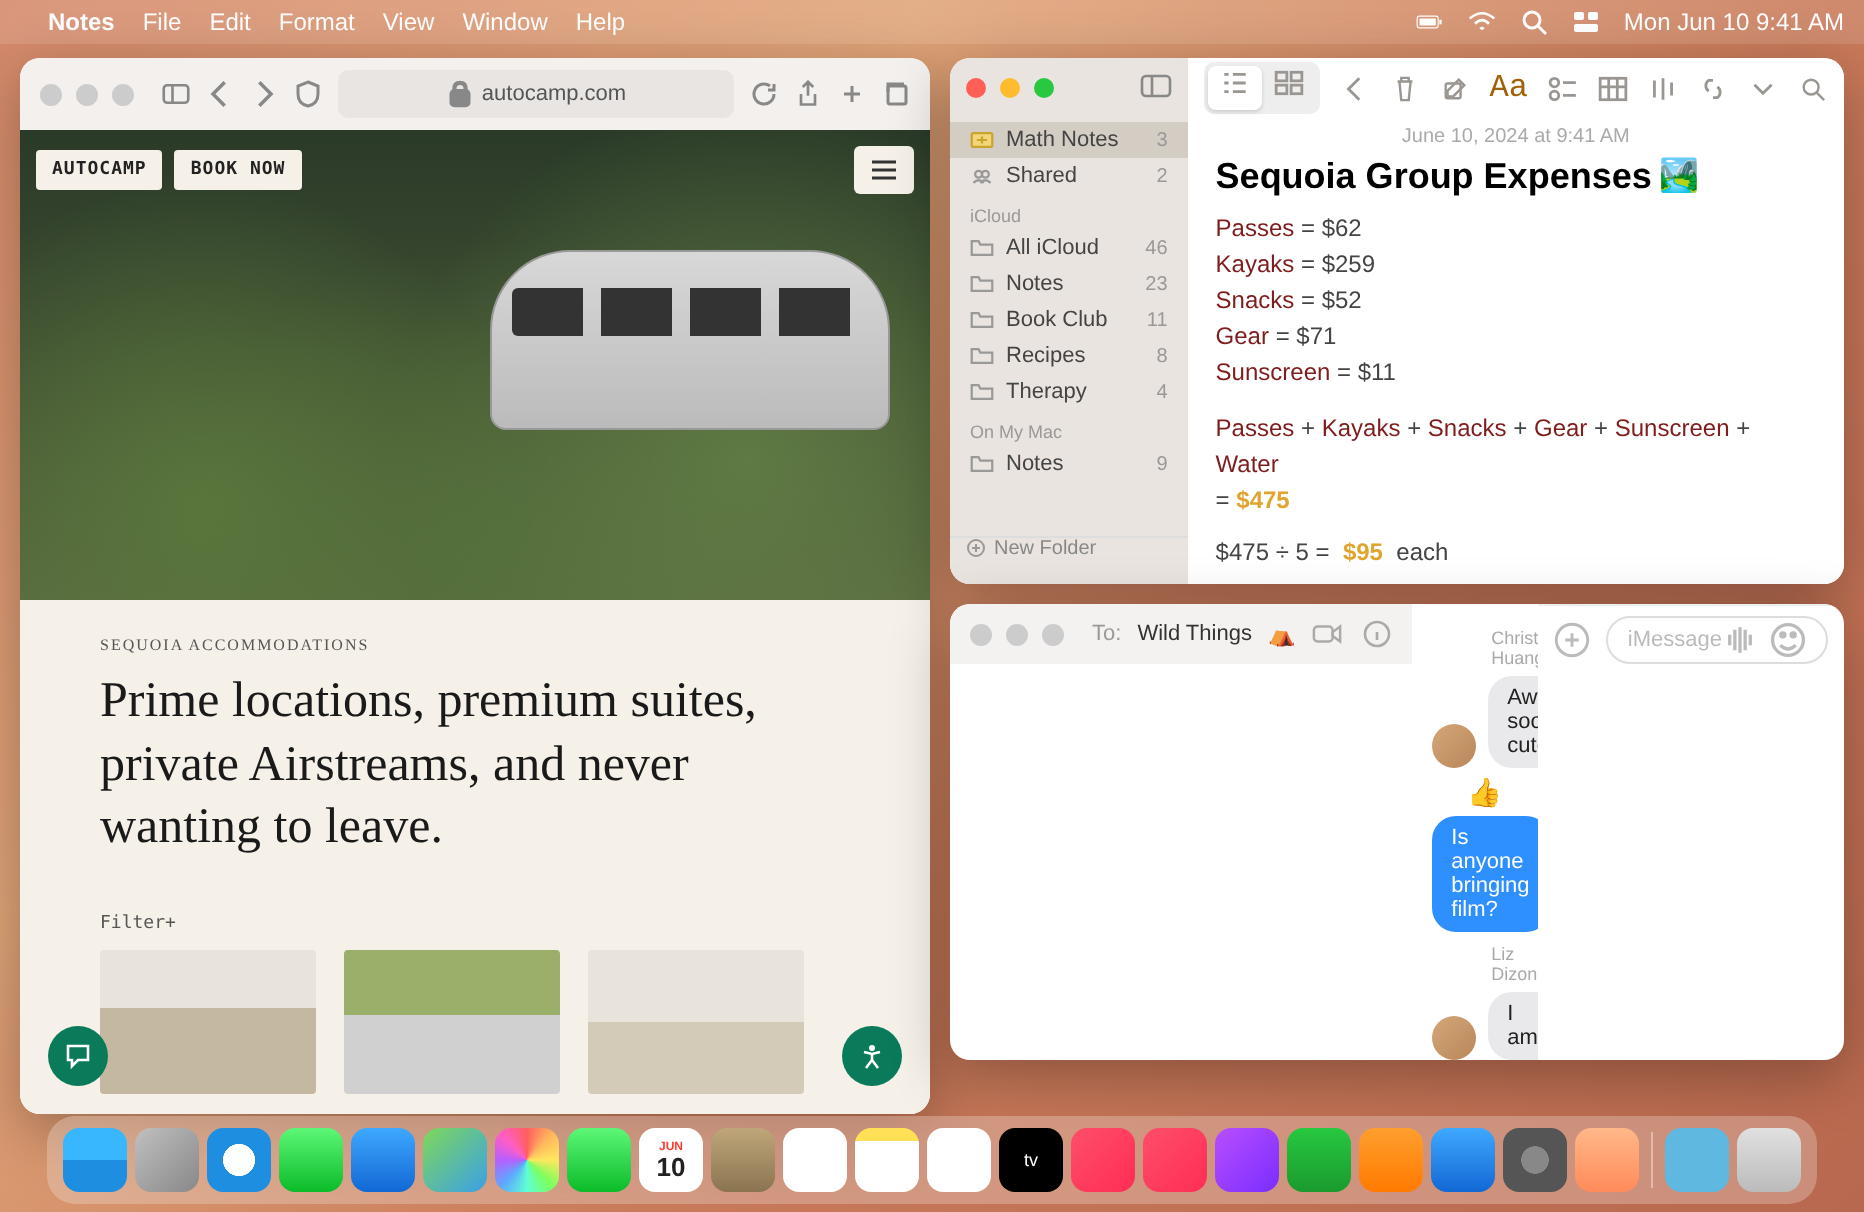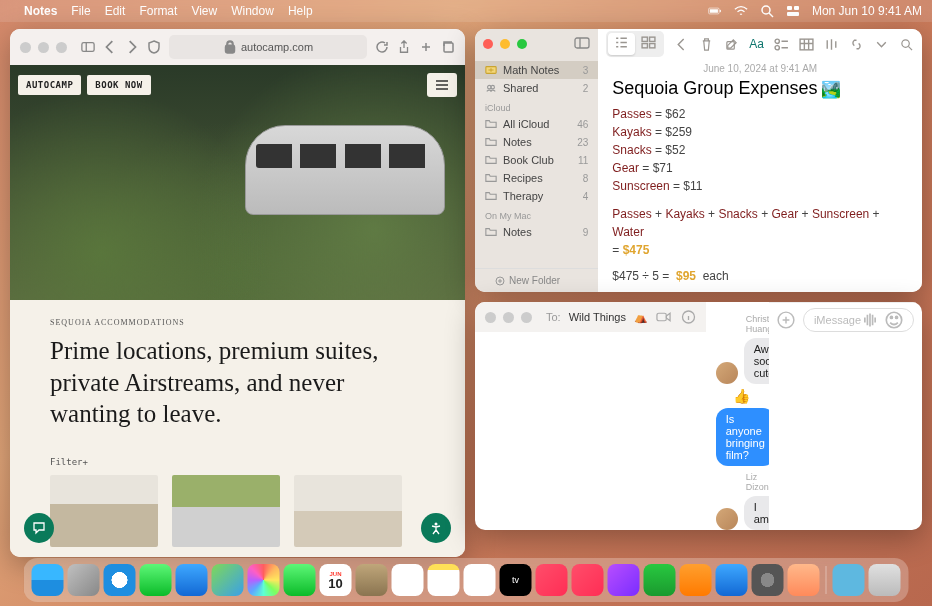--- a/index.html
+++ b/index.html
@@ -49,30 +49,30 @@
 .notes-side-top .traffic span{width:10px;height:10px}
 .side-ico{margin-left:auto}
 .side-ico svg{width:16px;height:14px;stroke:#888;fill:none;stroke-width:1.3}
 .slist{flex:1;overflow:auto;padding:2px 0}
 .srow{display:flex;align-items:center;padding:3px 10px;gap:6px;color:#444;font-size:11px}
 .srow .cnt{margin-left:auto;color:#999;font-size:10px}
 .srow svg{width:12px;height:10px;fill:none;stroke:#999;stroke-width:1.3}
 .srow.sel{background:#d4cdc3}
 .srow.sel svg{stroke:#c9a431;fill:#f3d678}
 .shdr{padding:6px 10px 2px;color:#999;font-size:9px}
-.newfolder{height:24px;border-top:1px solid #ddd;display:flex;align-items:center;gap:4px;padding:0 20px;color:#888;font-size:10px}
+.newfolder{height:24px;border-top:1px solid #ddd;display:flex;gap:4px;padding:0 8px;color:#888;font-size:10px}
 .notes-main{flex:1;background:#fff;display:flex;flex-direction:column}
 .notes-tb{height:30px;border-bottom:0;display:flex;align-items:center;padding:0 8px;gap:10px}
 .notes-tb svg{width:15px;height:13px;stroke:#9a9691;fill:none;stroke-width:1.3}
 .seg{display:flex;background:#eee;border-radius:5px;padding:2px}
 .seg span{padding:2px 6px;border-radius:4px}
 .seg .on{background:#fff;box-shadow:0 1px 2px rgba(0,0,0,.15)}
 .note-body{padding:4px 14px;font-size:12px;overflow:auto}
 .note-date{text-align:center;color:#aaa;font-size:10px;margin-bottom:4px}
-.note-title{font-weight:400;font-size:18px;margin-bottom:6px;display:flex;align-items:flex-end;gap:4px}
+.note-title{font-weight:700;font-size:18px;margin-bottom:6px;display:flex;align-items:flex-start;gap:4px}
 .note-title .emoji{font-size:16px}
 .line{line-height:1.5}
 .v{color:#7f1d1d;font-weight:500}
 .eq{color:#444}
 .sum{margin-top:10px}
 .res{color:#e0a52f;font-weight:600}
 
 .messages{left:475px;top:280px;width:447px;height:228px;display:flex;flex-direction:row;background:#fff}
 .msg-hdr{height:30px;background:#f4f2f0;display:flex;align-items:center;padding:0 10px;gap:8px;font-size:11px;color:#888}
 .msg-hdr .to{color:#999}
@@ -343,21 +343,21 @@
         <svg viewBox="0 0 10 12">
             <path d="M7 1 L2 6 L7 11"></path>
           </svg>
         <svg viewBox="0 0 12 14">
             <path d="M2 3h8M4 3V1h4v2M3 3l1 10h4l1-10"></path>
           </svg>
         <svg viewBox="0 0 14 14">
             <rect x="2" y="4" width="8" height="8" rx="1"></rect>
             <path d="M9 2l3 3-6 6H3V8z"></path>
           </svg>
-        <span style="color:#0f766e;font-size:12px;font-family:Liberation Sans, sans-serif">Aa</span>
+        <span style="color:#a16207;font-size:16px;font-family:Liberation Mono, monospace">Aa</span>
         <svg viewBox="0 0 14 12">
             <circle cx="3" cy="3" r="2"></circle>
             <path d="M7 3h6"></path>
             <circle cx="3" cy="9" r="2"></circle>
             <path d="M7 9h6"></path>
           </svg>
         <svg viewBox="0 0 14 12">
             <rect x="1" y="1" width="12" height="10"></rect>
             <path d="M1 5h12M5 1v10M9 1v10"></path>
           </svg>

